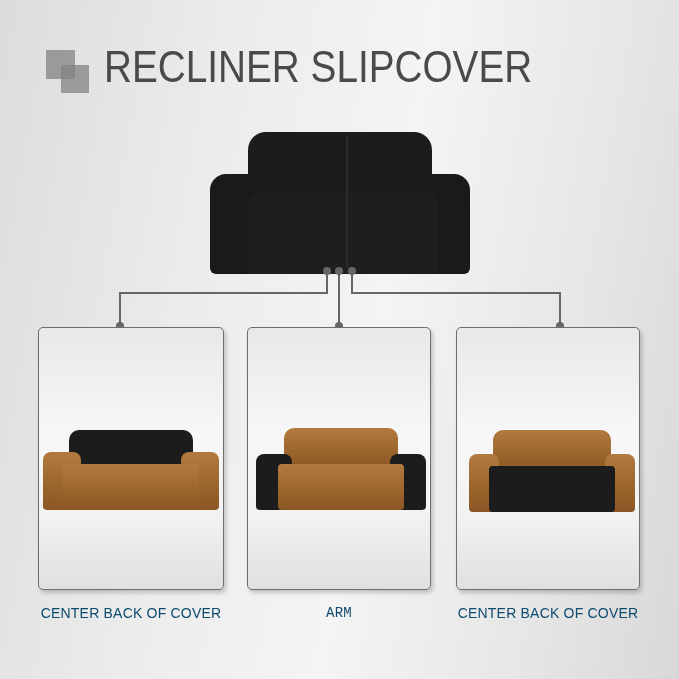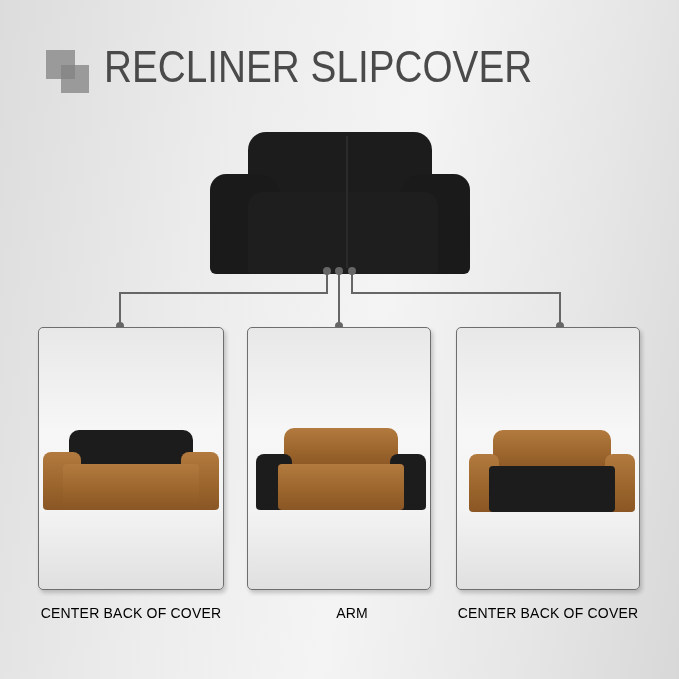--- a/index.html
+++ b/index.html
@@ -27,21 +27,21 @@
   .sofa-main .seat { position: absolute; left: 40px; top: 60px; width: 190px; height: 82px; background: #1e1e1e; border-radius: 14px 14px 4px 4px; }
   .dot { position: absolute; width: 8px; height: 8px; border-radius: 50%; background: #666; }
   .line { position: absolute; background: #666; }
   .panel {
     position: absolute; top: 327px; height: 263px;
     border: 1.5px solid #6e6e6e; border-radius: 5px;
     background: linear-gradient(180deg, #e8e8e8 0%, #f7f7f7 40%, #f3f3f3 70%, #e0e0e0 100%);
     box-shadow: 2px 3px 4px rgba(0,0,0,0.2);
   }
   .label {
-    position: absolute; top: 605px; font-size: 14px; color: #000000;
+    position: absolute; top: 605px; font-size: 14px; color: #0c4a6e;
     text-align: center; white-space: nowrap; letter-spacing: 0.2px;
   }
   
   .mini { position: absolute; }
   .mini .m-back { position: absolute; border-radius: 10px 10px 3px 3px; }
   .mini .m-arm { position: absolute; border-radius: 8px 8px 4px 4px; }
   .mini .m-seat { position: absolute; border-radius: 4px; }
   .brown { background: linear-gradient(180deg, #b27a3e 0%, #9a642c 60%, #8a5624 100%); }
   .blk { background: #1c1c1c; }
 </style>
@@ -89,21 +89,21 @@
 <div class="label" style="left:38px;width:186px;">CENTER BACK OF COVER</div>
 
 <div class="panel" style="left:247px;width:184px;">
   <div class="mini" style="left:8px;top:100px;width:170px;height:82px;">
     <div class="m-back brown" style="left:28px;top:0;width:114px;height:40px;"></div>
     <div class="m-arm blk" style="left:0;top:26px;width:36px;height:56px;"></div>
     <div class="m-arm blk" style="right:0;top:26px;width:36px;height:56px;"></div>
     <div class="m-seat brown" style="left:22px;top:36px;width:126px;height:46px;"></div>
   </div>
 </div>
-<div class="label" style="left:260px;width:184px;">ARM</div>
+<div class="label" style="left:247px;width:184px;font-family:Liberation Mono, monospace;">ARM</div>
 
 <div class="panel" style="left:456px;width:184px;">
   <div class="mini" style="left:12px;top:102px;width:166px;height:82px;">
     <div class="m-back brown" style="left:24px;top:0;width:118px;height:42px;"></div>
     <div class="m-arm brown" style="left:0;top:24px;width:30px;height:58px;"></div>
     <div class="m-arm brown" style="right:0;top:24px;width:30px;height:58px;"></div>
     <div class="m-seat blk" style="left:20px;top:36px;width:126px;height:46px;"></div>
   </div>
 </div>
 <div class="label" style="left:456px;width:184px;">CENTER BACK OF COVER</div>

